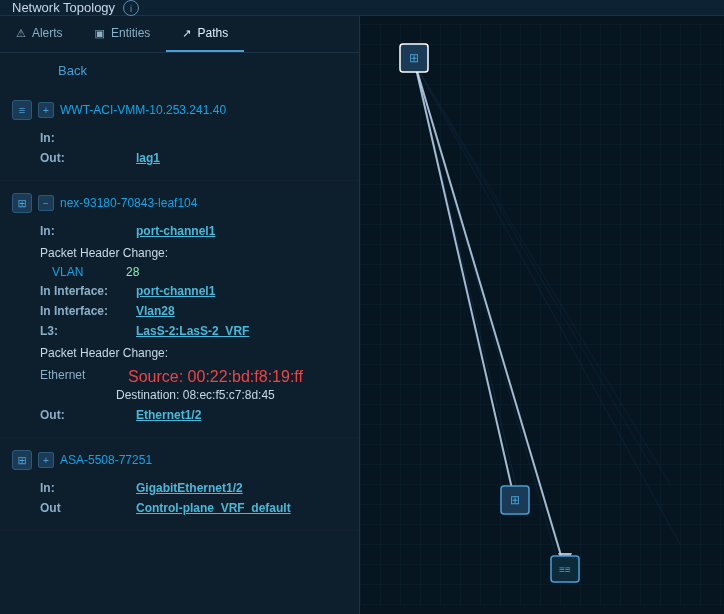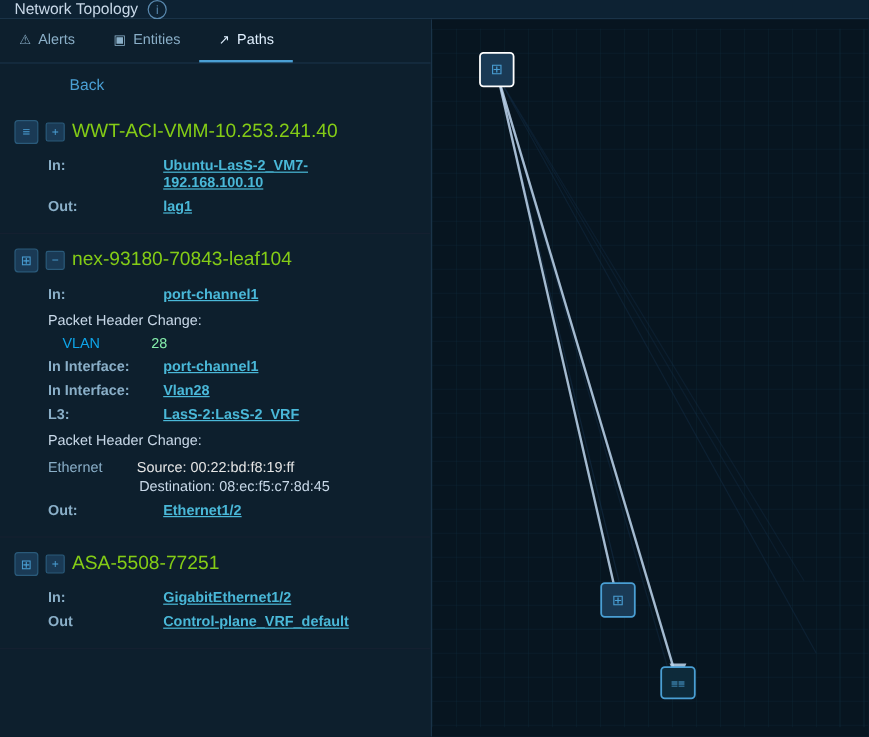--- a/index.html
+++ b/index.html
@@ -152,22 +152,22 @@
       border-radius: 2px;
       display: flex;
       align-items: center;
       justify-content: center;
       color: #4a9fd4;
       font-size: 10px;
       flex-shrink: 0;
     }
 
     .section-title {
-      color: #84cc16;
-      font-size: 16px;
+      color: #0ea5e9;
+      font-size: 12px;
       font-weight: 500;
     }
 
     .section-body {
       padding: 4px 0 4px 40px;
     }
 
     .field-row {
       display: flex;
       align-items: flex-start;
@@ -220,33 +220,33 @@
       color: #86efac;
       font-size: 12px;
     }
 
     .ethernet-block {
       padding: 3px 0;
     }
 
     .ethernet-header {
       display: flex;
-      gap: 4px;
+      gap: 18px;
       padding: 2px 0;
     }
 
     .ethernet-label {
       color: #8aafc8;
       min-width: 70px;
       font-size: 12px;
     }
 
     .ethernet-value {
-      color: #e5e5e5;
-      font-size: 12px;
+      color: #ef4444;
+      font-size: 16px;
     }
 
     .ethernet-sub {
       padding-left: 76px;
       color: #c8d8e8;
       font-size: 12px;
     }
 
     
     .right-panel {
@@ -305,21 +305,20 @@
 
         <div class="section">
           <div class="section-header">
             <div class="section-icon">≡</div>
             <div class="expand-icon">+</div>
             <span class="section-title">WWT-ACI-VMM-10.253.241.40</span>
           </div>
           <div class="section-body">
             <div class="field-row">
               <span class="field-label">In:</span>
-              <span class="field-value link">Ubuntu-LasS-2_VM7-<br>192.168.100.10</span>
             </div>
             <div class="field-row">
               <span class="field-label">Out:</span>
               <span class="field-value link">lag1</span>
             </div>
           </div>
         </div>
 
         <div class="section">
           <div class="section-header">

